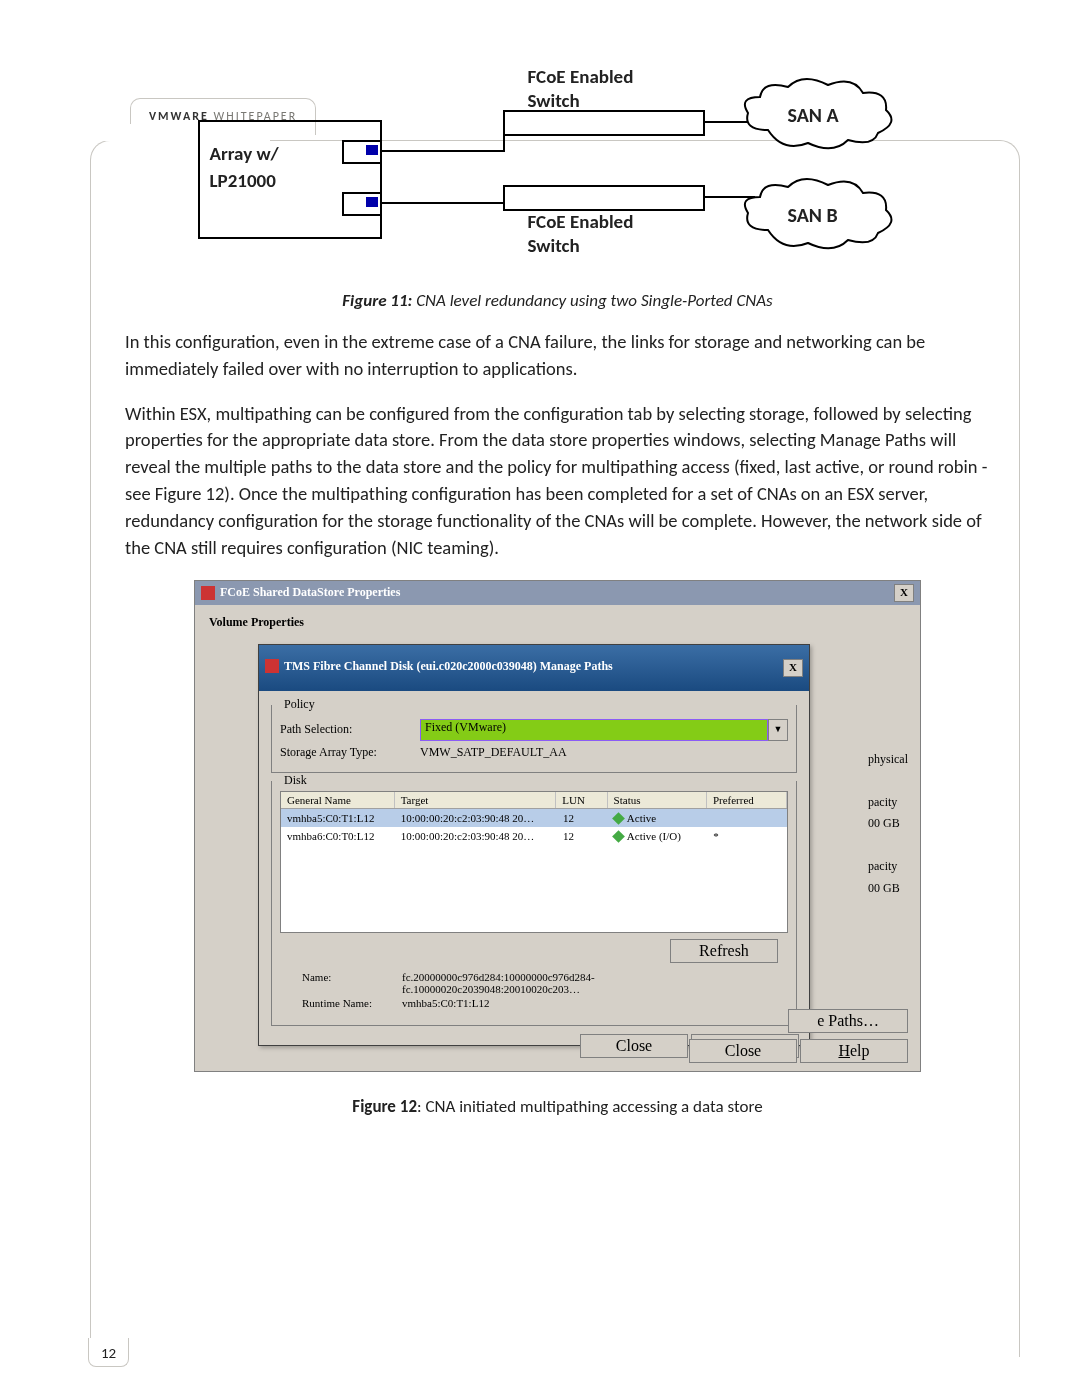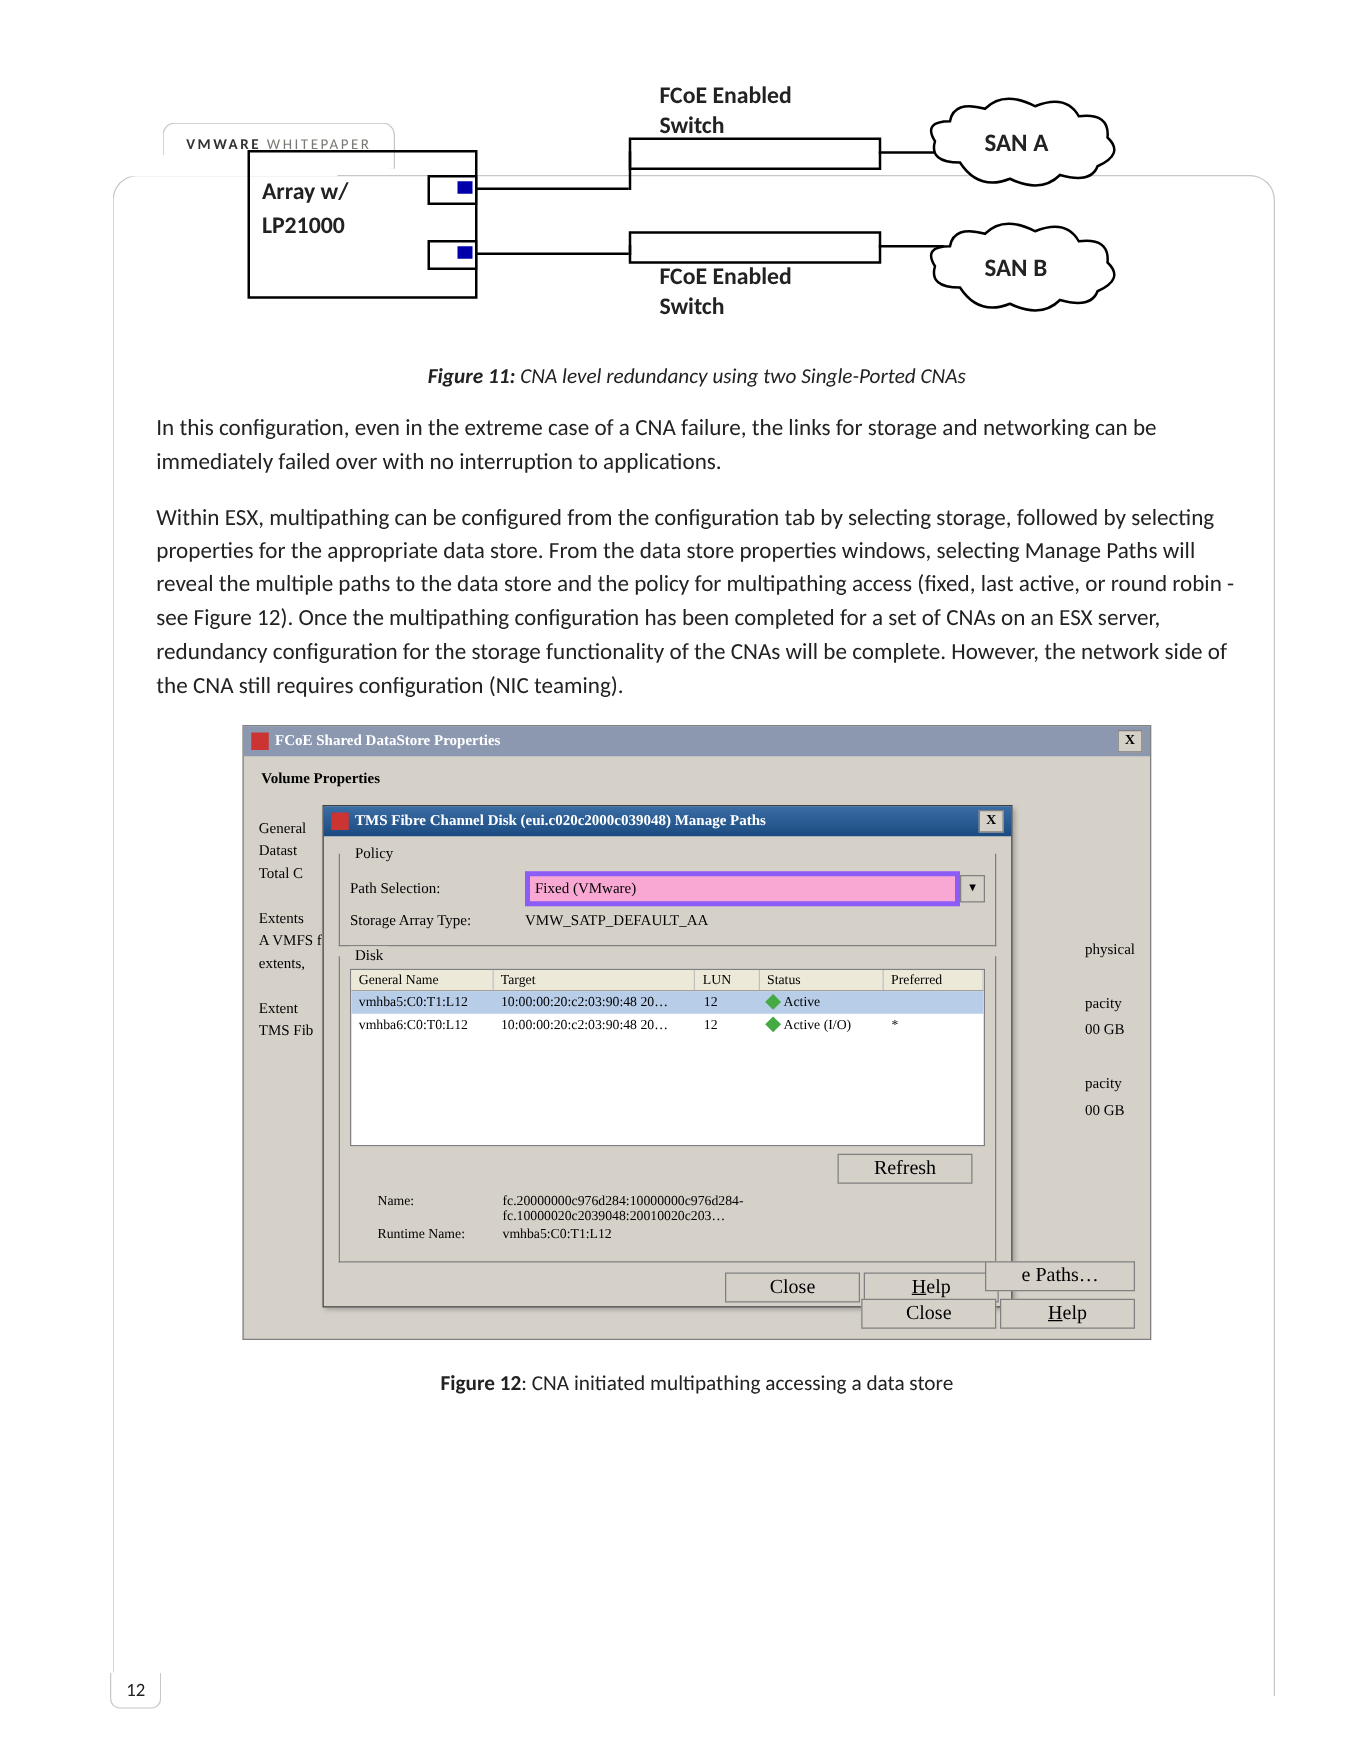--- a/index.html
+++ b/index.html
@@ -34,25 +34,25 @@
 .body-text{font-size:18.5px;line-height:1.45;margin:0 0 18px;text-align:left}
 .screenshot{margin:10px auto 8px;width:725px;height:490px;position:relative;background:#d5d0c8;border:1px solid #808080;font-family:Liberation Serif, serif;font-size:12px;color:#000}
 .ss-title{background:#8b98b0;color:#fff;padding:3px 6px;font-weight:bold;display:flex;align-items:center}
 .ss-title .tico{width:14px;height:14px;background:#c33;margin-right:5px}
 .ss-close{margin-left:auto;width:18px;height:16px;background:#d5d0c8;border:1px solid #808080;color:#000;text-align:center;line-height:14px;font-weight:bold;font-size:11px}
 .vp-lbl{font-weight:bold;margin:10px 0 4px 14px}
 .gb{border:1px solid #808080;border-top:none;margin:0 12px 8px 12px;position:relative;padding:10px 8px 8px}
 .gb .gl{position:absolute;top:-8px;left:8px;background:#d5d0c8;padding:0 4px;font-size:12px}
 .side{position:absolute;left:12px;top:72px;font-size:12px;line-height:1.5}
 .inner-dlg{position:absolute;left:63px;top:63px;width:550px;height:400px;background:#d5d0c8;border:1px solid #404040;box-shadow:2px 2px 4px rgba(0,0,0,.25)}
-.inner-title{background:linear-gradient(#3b6ea5,#1a4a80);color:#fff;padding:3px 6px;font-weight:bold;display:flex;align-items:center;font-size:12px}
+.inner-title{background:linear-gradient(#3b6ea5,#1a4a80);color:#fff;padding:14px 6px;font-weight:bold;display:flex;align-items:flex-start;font-size:12px}
 .inner-title .tico{width:14px;height:14px;background:#c33;margin-right:5px}
 .policy-row{display:flex;align-items:center;margin:4px 0}
 .policy-row label{width:140px}
-.policy-row .sel{flex:1;border:4px solid #8b5cf6;background:#f9a8d4;height:20px;display:flex;align-items:center;padding:0 4px;font-size:12px}
+.policy-row .sel{flex:1;border:1px solid #8b5cf6;background:#84cc16;height:20px;display:flex;align-items:flex-start;padding:0 4px;font-size:12px}
 .drop{width:18px;height:20px;background:#d5d0c8;border:1px solid #808080;text-align:center;font-size:9px;line-height:18px}
 .tbl{background:#fff;border:1px solid #808080;height:140px;overflow:hidden}
 .thead{display:flex;background:#ece9d8;border-bottom:1px solid #a0a0a0;font-size:11px}
 .thead div{padding:2px 6px;border-right:1px solid #c0c0c0}
 .c1{width:105px}.c2{width:155px}.c3{width:40px}.c4{width:90px}.c5{width:70px}
 .trow{display:flex;font-size:11px;padding:1px 0}
 .trow div{padding:2px 6px}
 .trow.selected{background:#b8cde8}
 .diamond{display:inline-block;width:9px;height:9px;transform:rotate(45deg);margin-right:4px;vertical-align:middle}
 .dg{background:#4a4}
@@ -120,32 +120,20 @@
   <p class="body-text">Within ESX, multipathing can be configured from the configuration tab by selecting storage, followed by selecting properties for the appropriate data store. From the data store properties windows, selecting Manage Paths will reveal the multiple paths to the data store and the policy for multipathing access (fixed, last active, or round robin - see Figure 12). Once the multipathing configuration has been completed for a set of CNAs on an ESX server, redundancy configuration for the storage functionality of the CNAs will be complete. However, the network side of the CNA still requires configuration (NIC teaming).</p>
 
   <div class="screenshot">
     <div class="ss-title">
       <span class="tico"></span>
       <span>FCoE Shared DataStore Properties</span>
       <span class="ss-close">X</span>
     </div>
     <div class="vp-lbl">Volume Properties</div>
 
-    <div class="side" id="side">
-        <div>General</div>
-        <div>Datast</div>
-        <div>Total C</div>
-        <div>&nbsp;</div>
-        <div>Extents</div>
-        <div>A VMFS f</div>
-        <div>extents,</div>
-        <div>&nbsp;</div>
-        <div>Extent</div>
-        <div>TMS Fib</div>
-      </div>
     <div class="right-frag" id="rightfrag">
         <div>physical</div>
         <div>&nbsp;</div>
         <div>pacity</div>
         <div>00 GB</div>
         <div>&nbsp;</div>
         <div>pacity</div>
         <div>00 GB</div>
       </div>
 

